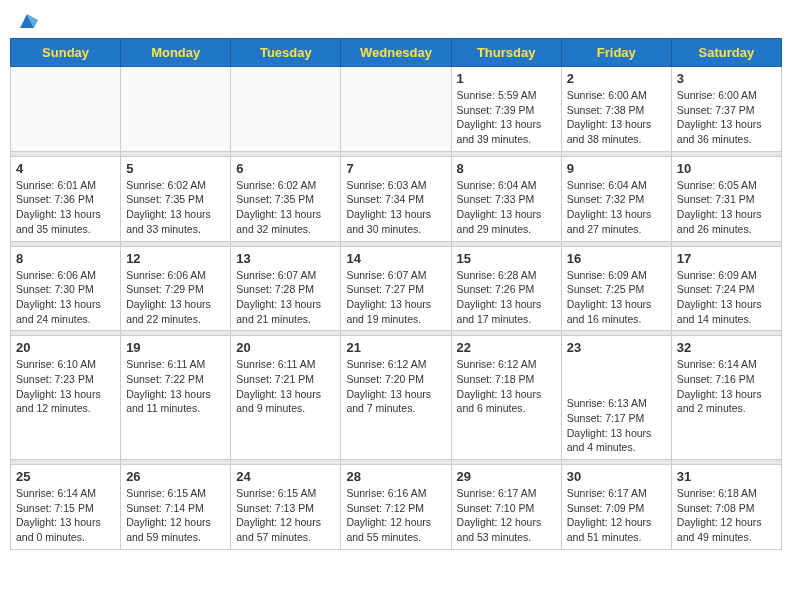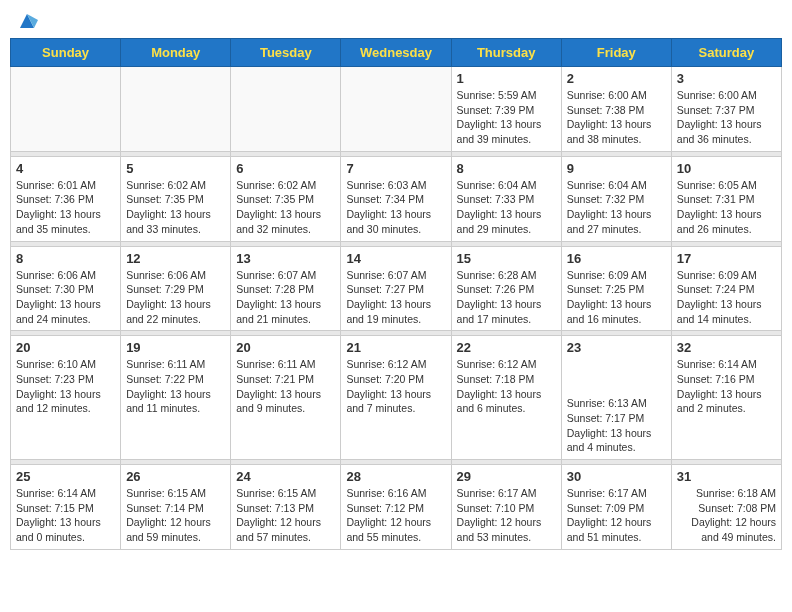--- a/index.html
+++ b/index.html
@@ -372,20 +372,20 @@
         </td>
         <td>
           <span class="cell-date">30</span>
           <div class="cell-info" style="white-space: pre-line;">Sunrise: 6:17 AM
 Sunset: 7:09 PM
 Daylight: 12 hours
 and 51 minutes.</div>
         </td>
         <td>
           <span class="cell-date">31</span>
-          <div class="cell-info" style="white-space: pre-line; text-align: right;">Sunrise: 6:18 AM
+          <div class="cell-info" style="white-space: pre-line;">Sunrise: 6:18 AM
 Sunset: 7:08 PM
 Daylight: 12 hours
 and 49 minutes.</div>
         </td>
       </tr>
     </tbody>
 </table>
 
 </body></html>

